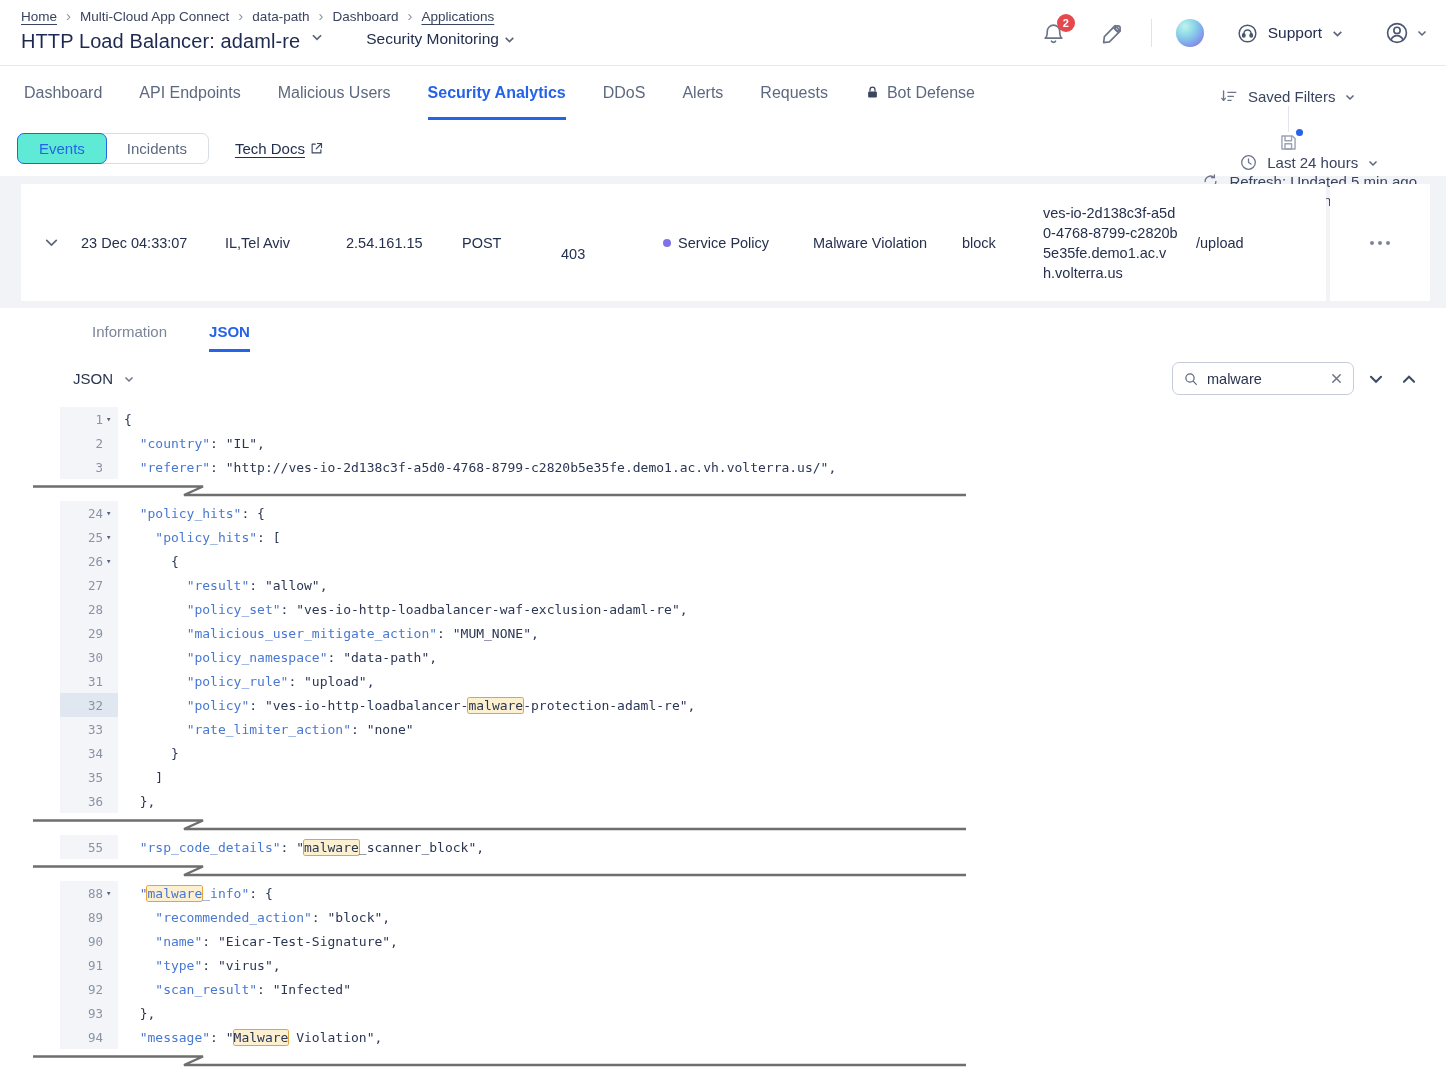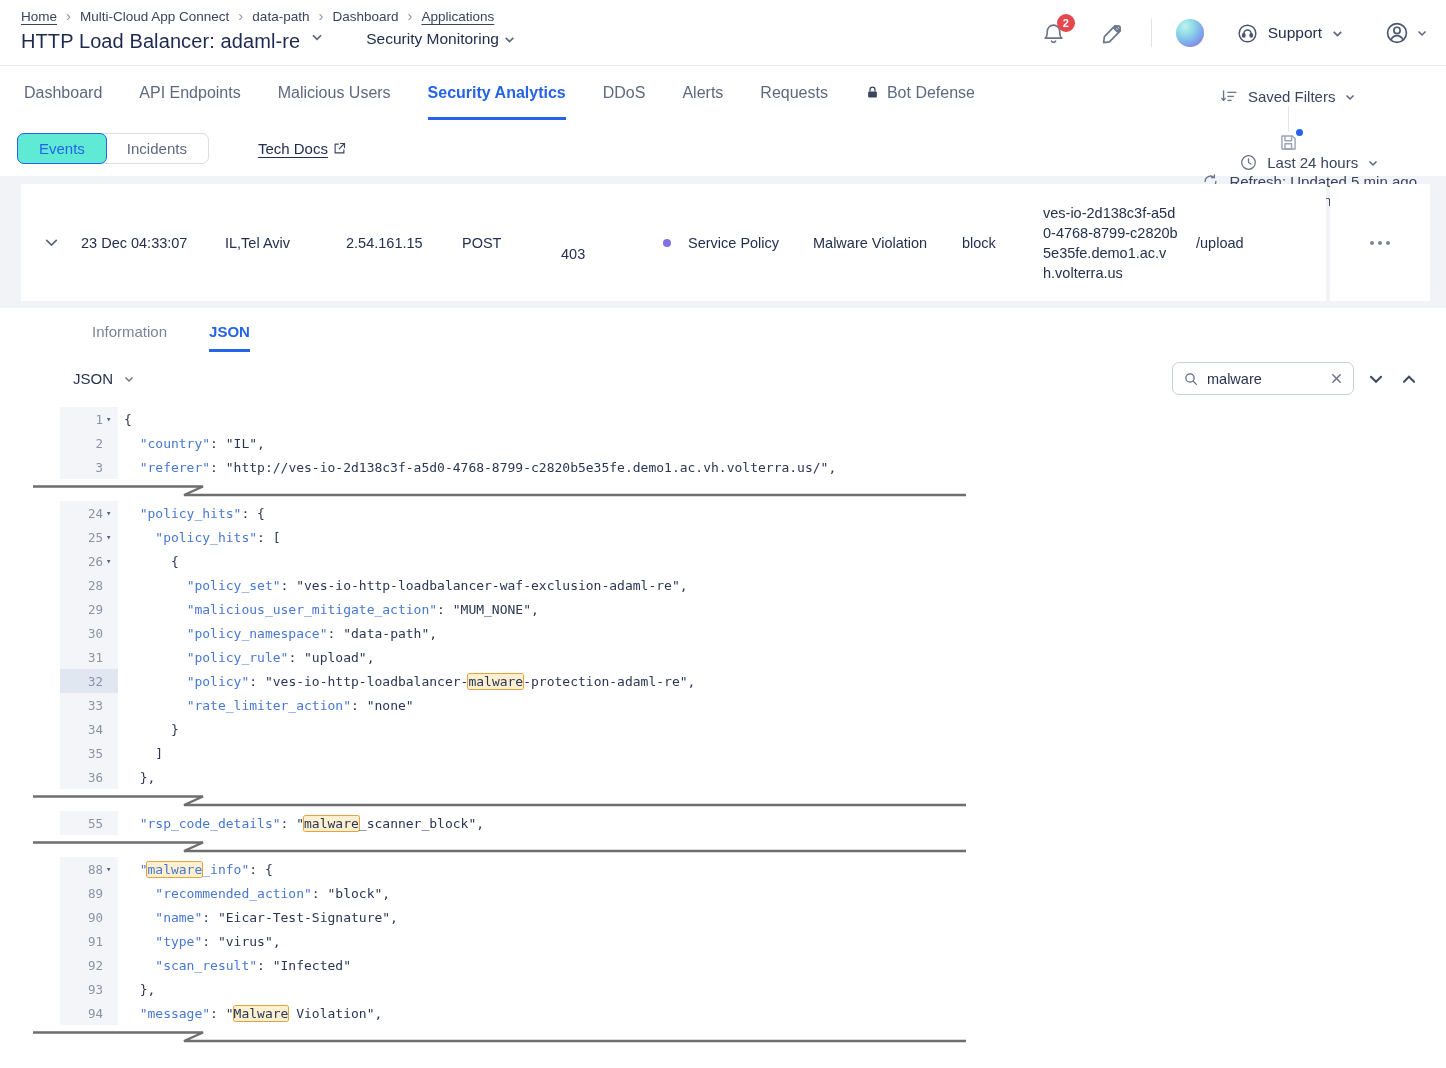--- a/index.html
+++ b/index.html
@@ -38,39 +38,39 @@
   .tab.active { color:#2563e8; font-weight:700; border-bottom-color:#2563e8; }
 
   
   .toolbar { height:56px; display:flex; align-items:center; padding:0 29px 0 17px;
     background:#fff; font-size:15px; color:#39445f; }
   .segmented { display:flex; align-items:stretch; height:31px; border:1px solid #d9dde4;
     border-radius:7px; background:#fff; }
   .seg { display:flex; align-items:center; padding:0 21px; cursor:pointer; color:#5d6980; }
   .seg.active { border:1px solid #2563e8; border-radius:7px; margin:-1px; color:#2563e8;
     font-weight:500; background:#5eead4; }
-  .techdocs { margin-left:49px; display:flex; align-items:center; gap:4px; }
+  .techdocs { margin-left:26px; display:flex; align-items:center; gap:4px; }
   .techdocs a { color:#222e4f; font-weight:500; text-decoration:underline; text-underline-offset:3px; }
   .right-cluster { margin-left:auto; display:flex; align-items:center;flex-direction:column; }
   .tb-group { display:flex; align-items:center; gap:9px; cursor:pointer; }
   .tb-divider { width:1px; height:26px; background:#e2e5ea; margin:0 25px; }
   .save-btn { position:relative; display:flex; }
   .save-dot { position:absolute; top:-3px; right:-4px; width:7px; height:7px; border-radius:50%;
     background:#2563e8; }
   .ml42 { margin-left:42px; } .ml46 { margin-left:46px; }
 
   
   .table-zone { background:#f1f3f6; padding:8px 16px 7px 21px; display:flex; gap:4px; }
   .event-card { background:#fff; width:1305px; min-height:117px; display:flex;
     align-items:center; font-size:14.5px; color:#25304f; cursor:pointer; }
   .cell { flex:none; }
   .c-chev { width:60px; display:flex; justify-content:center; color:#5a657c; }
   .c-time { width:144px; } .c-loc { width:121px; } .c-ip { width:116px; }
   .c-method { width:99px; } .c-code { width:102px;margin-top:22px; }
-  .c-type { width:150px; display:flex; align-items:center; gap:17px;text-align:center; }
+  .c-type { width:150px; display:flex; align-items:center; gap:7px;text-align:center; }
   .type-dot { width:8px; height:8px; border-radius:50%; background:#8072e6; flex:none; }
   .c-violation { width:149px; } .c-action { width:81px; }
   .c-host { width:153px; padding-right:18px; word-break:break-all; line-height:20px; }
   .c-path { width:130px; }
   .actions-card { background:#fff; flex:1; display:flex; align-items:center; justify-content:center; }
   .dots { display:flex; gap:4px; cursor:pointer; padding:6px; }
   .dots i { width:4px; height:4px; border-radius:50%; background:#7d8598; }
 
   
   .detail-panel { background:#fff; }
@@ -405,20 +405,27 @@
         </div>
         <div class="code-line">
           <span class="gutter">
             <span>26</span>
             <span class="caret">▾</span>
           </span>
           <span class="code-text"><span>      {</span></span>
         </div>
         <div class="code-line">
           <span class="gutter">
+            <span>27</span>
+            <span class="caret"></span>
+          </span>
+          <span class="code-text"><span>        </span><span class="seg-k">"result"</span><span>: "allow",</span></span>
+        </div>
+        <div class="code-line">
+          <span class="gutter">
             <span>28</span>
             <span class="caret"></span>
           </span>
           <span class="code-text"><span>        </span><span class="seg-k">"policy_set"</span><span>: "ves-io-http-loadbalancer-waf-exclusion-adaml-re",</span></span>
         </div>
         <div class="code-line">
           <span class="gutter">
             <span>29</span>
             <span class="caret"></span>
           </span>

